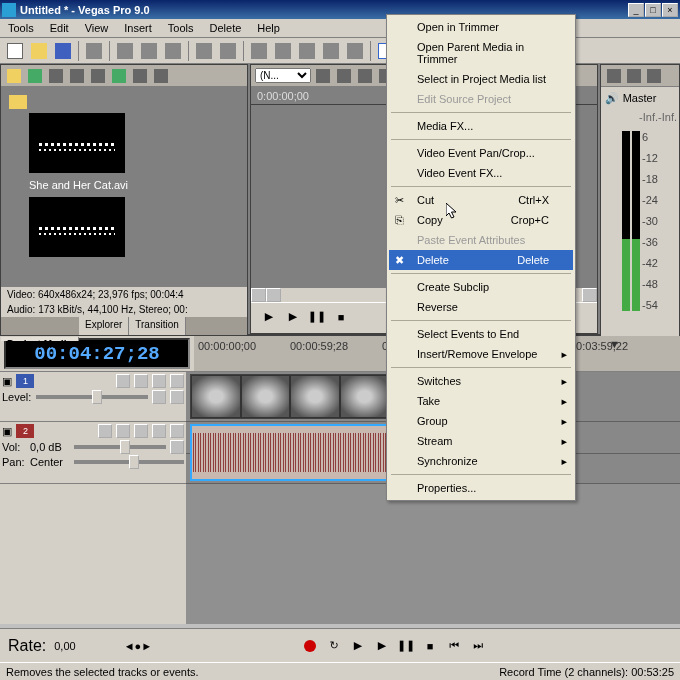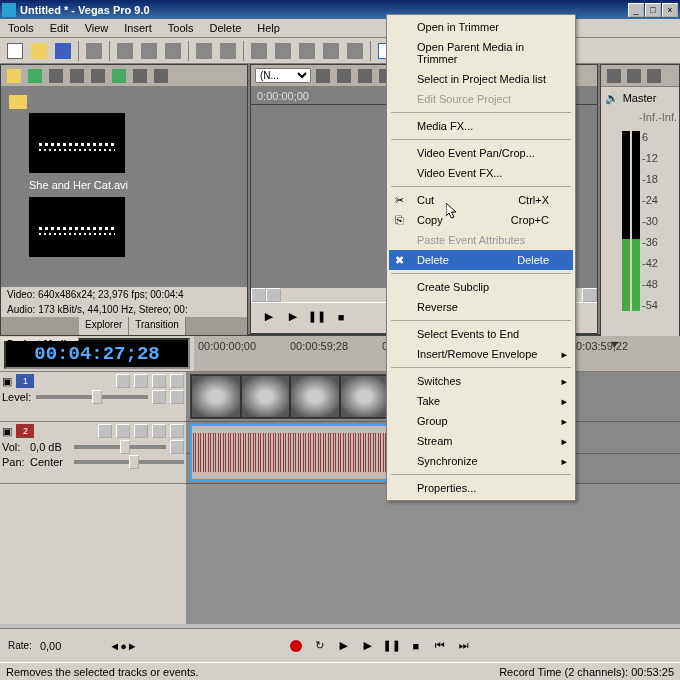--- a/index.html
+++ b/index.html
@@ -78,21 +78,21 @@
 .track-lane { height: 50px; border-bottom: 1px solid #606060; position: relative; background: #888; }
 .clip { position: absolute; top: 2px; bottom: 2px; border: 1px solid #404040; }
 .clip.video { background: #333; display: flex; }
 .clip.video .frame { flex: 1; background: #888; margin: 1px; background-image: radial-gradient(#ccc 20%, #555 80%); }
 .clip.audio { background: #c8b8b0; }
 .clip.audio::after { content: ''; position: absolute; top: 8px; bottom: 8px; left: 2px; right: 2px; background: repeating-linear-gradient(90deg, #802020 0 1px, transparent 1px 2px, #802020 2px 3px, transparent 3px 5px); opacity: 0.8; }
 .clip.selected { border: 1px solid #3af; box-shadow: inset 0 0 0 1px #3af; }
 .audio-split { height: 1px; background: #606060; position: absolute; left: 0; right: 0; top: 50%; }
 
 .bottom-bar { position: absolute; bottom: 18px; left: 0; right: 0; height: 34px; background: #d4d0c8; border-top: 1px solid #808080; display: flex; align-items: center; padding: 2px 8px; gap: 8px; }
-.rate-label { font-size: 10px; }
+.rate-label { font-size: 16px; }
 .transport-main { margin-left: 140px; display: flex; gap: 4px; align-items: center; }
 .rec-btn { width: 12px; height: 12px; background: #c00; border-radius: 50%; }
 
 .statusbar { position: absolute; bottom: 0; left: 0; right: 0; height: 18px; background: #d4d0c8; border-top: 1px solid #fff; display: flex; align-items: center; padding: 0 6px; font-size: 11px; }
 .statusbar .status-right { margin-left: auto; }
 
 
 .context-menu { position: absolute; background: #ece9d8; border: 1px solid #808080; box-shadow: 2px 2px 3px rgba(0,0,0,0.3); width: 190px; z-index: 1000; padding: 2px; }
 .ctx-item { padding: 4px 24px 4px 28px; position: relative; cursor: default; display: flex; }
 .ctx-item.highlighted { background: #316ac5; color: #fff; }

